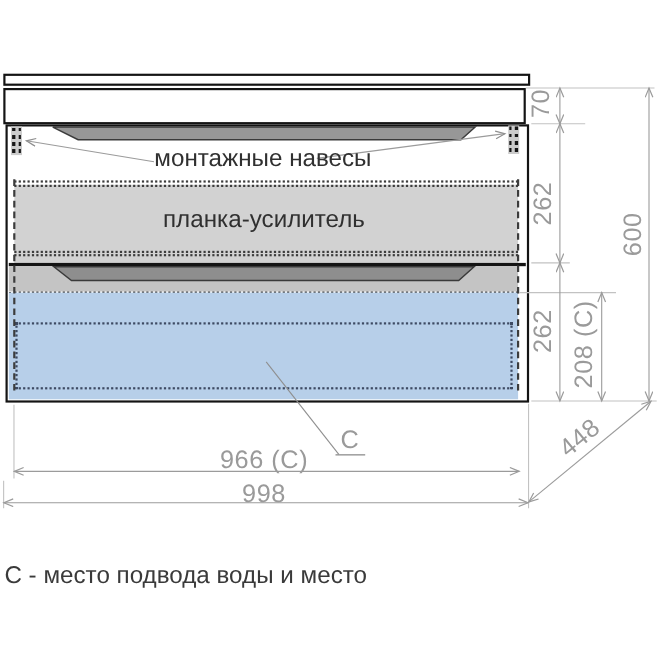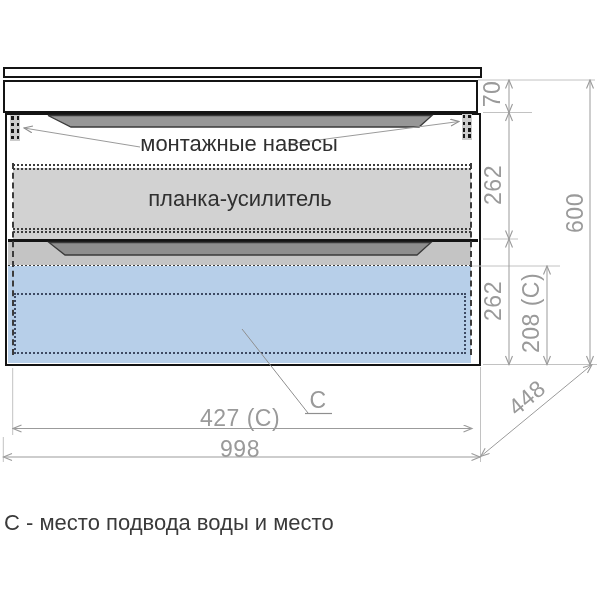--- a/index.html
+++ b/index.html
@@ -111,18 +111,18 @@
 
   <div class="txt lbl" style="left:240px;top:199px;">планка-усилитель</div>
   <div class="txt lbl" style="left:239px;top:144px;">монтажные навесы</div>
 
   <div class="txt dim rot" style="left:492px;top:94px;">70</div>
   <div class="txt dim rot" style="left:493px;top:185px;">262</div>
   <div class="txt dim rot" style="left:493px;top:301px;">262</div>
   <div class="txt dim rot" style="left:531px;top:313px;">208 (С)</div>
   <div class="txt dim rot" style="left:575px;top:213px;">600</div>
   <div class="txt dim diag" style="left:527px;top:398px;">448</div>
-  <div class="txt dim" style="left:240px;top:418px;">427 (С)</div>
+  <div class="txt dim" style="left:240px;top:418px;">966 (С)</div>
   <div class="txt dim" style="left:240px;top:449px;">998</div>
   <div class="txt dim" style="left:318px;top:400px;">С</div>
 
   <div class="caption">С - место подвода воды и место</div>
 </div>
 
 </body></html>

